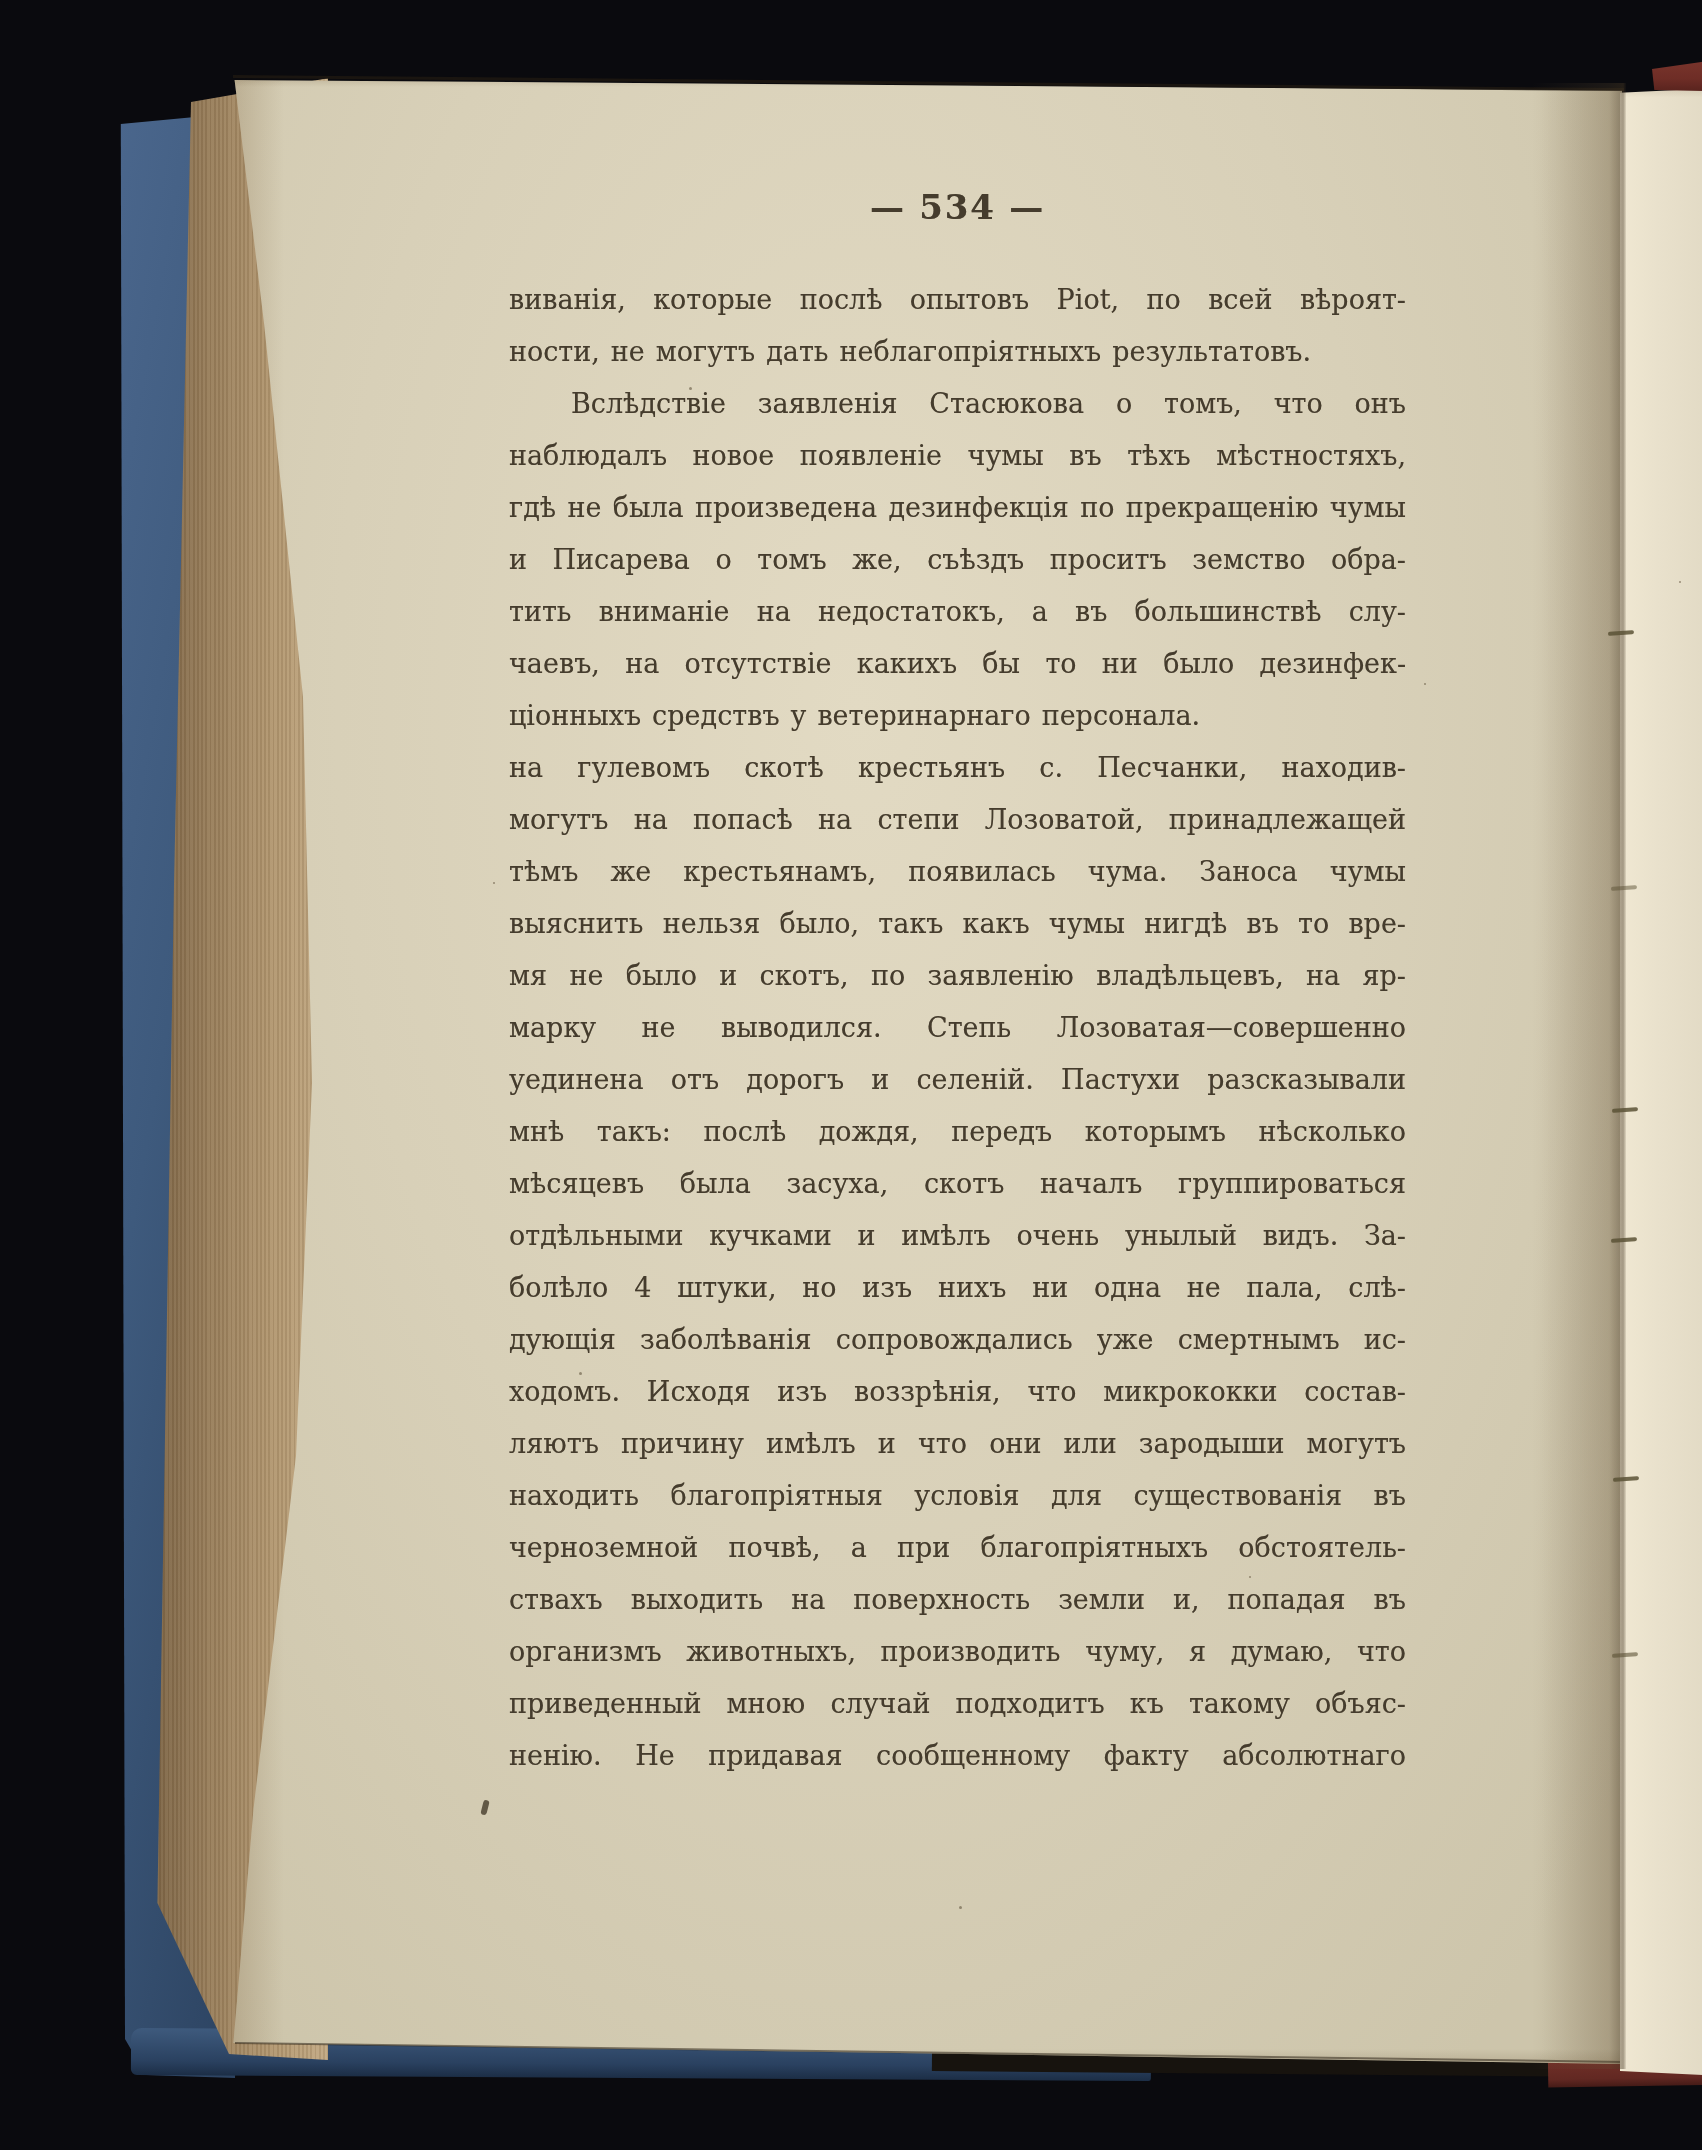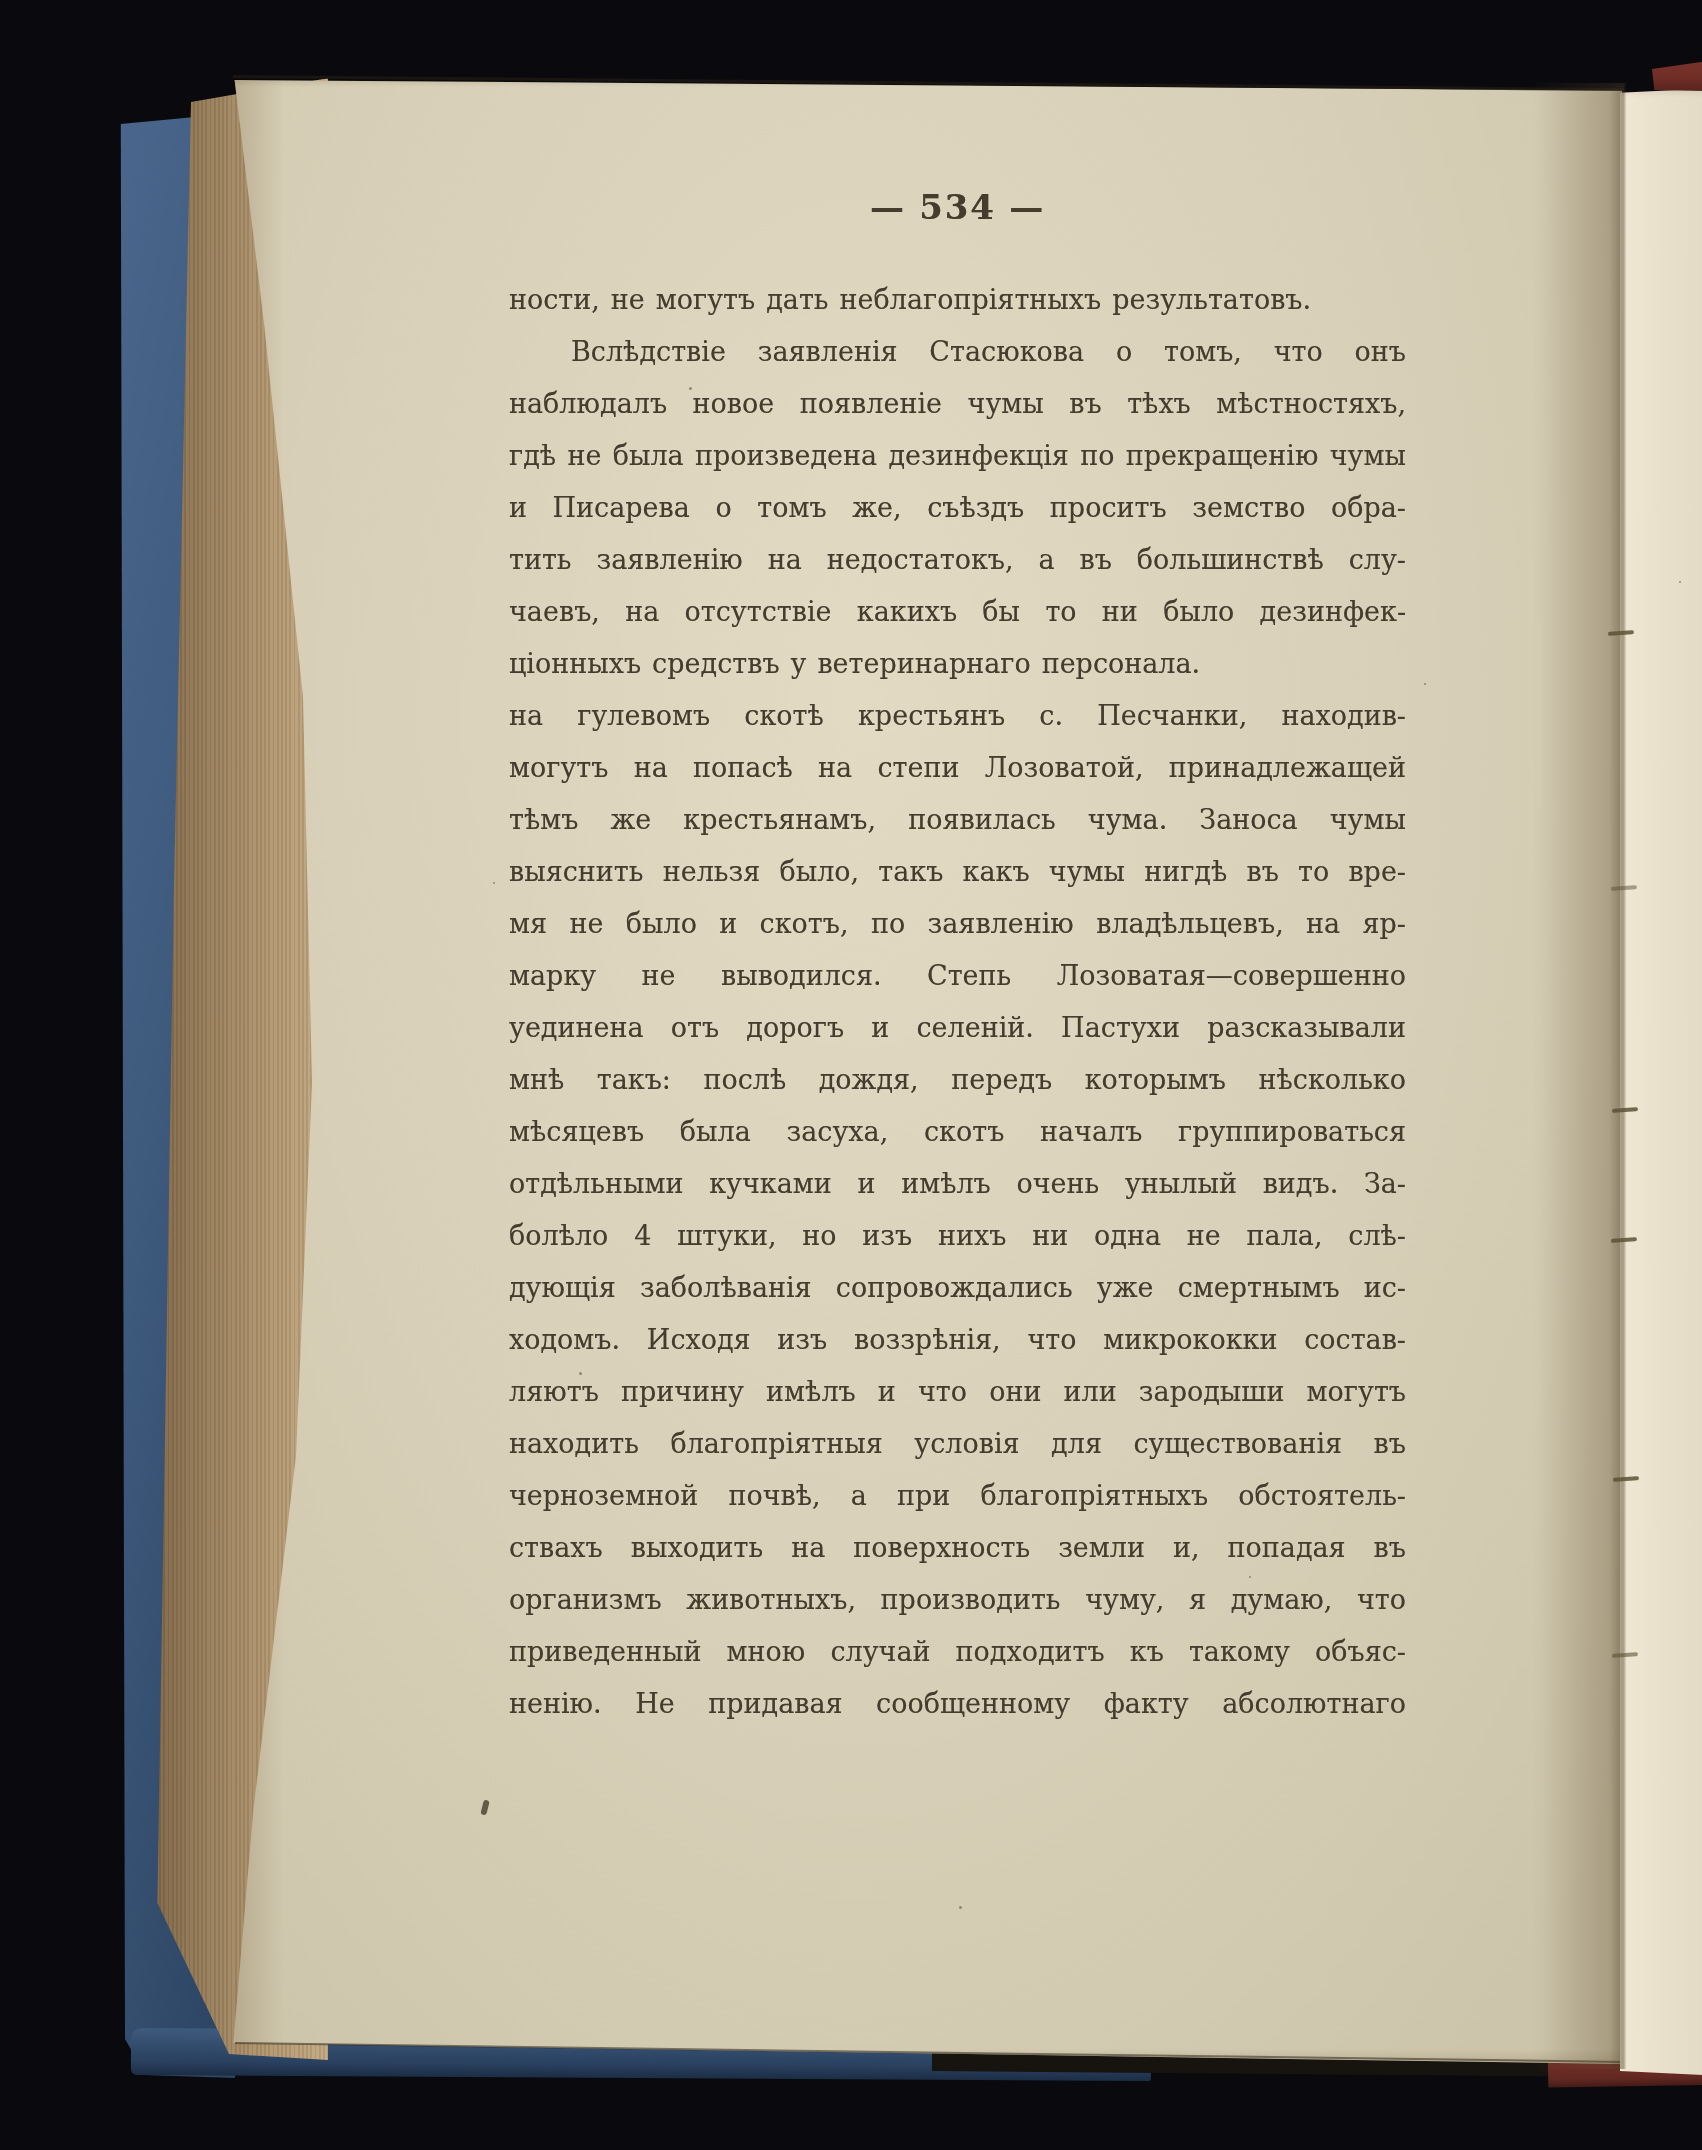--- a/index.html
+++ b/index.html
@@ -135,26 +135,27 @@
   <div class="stitch" style="left:1566px;top:631px;"></div>
   <div class="stitch" style="left:1569px;top:886px;opacity:0.5;"></div>
   <div class="stitch" style="left:1570px;top:1108px;"></div>
   <div class="stitch" style="left:1569px;top:1238px;"></div>
   <div class="stitch" style="left:1571px;top:1477px;"></div>
   <div class="stitch" style="left:1570px;top:1653px;opacity:0.6;"></div>
 
   <div class="page-number">— 534 —</div>
 
   <div class="text-block">
+    <div class="line j">виванія, которые послѣ опытовъ Piot, по всей вѣроят-</div>
     <div class="line end">ности, не могутъ дать неблагопріятныхъ результатовъ.</div>
     <div class="line j ind">Вслѣдствіе заявленія Стасюкова о томъ, что онъ</div>
     <div class="line j">наблюдалъ новое появленіе чумы въ тѣхъ мѣстностяхъ,</div>
     <div class="line j">гдѣ не была произведена дезинфекція по прекращенію чумы</div>
     <div class="line j">и Писарева о томъ же, съѣздъ проситъ земство обра-</div>
-    <div class="line j">тить заявленію на недостатокъ, а въ большинствѣ слу-</div>
+    <div class="line j">тить вниманіе на недостатокъ, а въ большинствѣ слу-</div>
     <div class="line j">чаевъ, на отсутствіе какихъ бы то ни было дезинфек-</div>
     <div class="line end">ціонныхъ средствъ у ветеринарнаго персонала.</div>
     <div class="line j">на гулевомъ скотѣ крестьянъ с. Песчанки, находив-</div>
     <div class="line j">могутъ на попасѣ на степи Лозоватой, принадлежащей</div>
     <div class="line j">тѣмъ же крестьянамъ, появилась чума. Заноса чумы</div>
     <div class="line j">выяснить нельзя было, такъ какъ чумы нигдѣ въ то вре-</div>
     <div class="line j">мя не было и скотъ, по заявленію владѣльцевъ, на яр-</div>
     <div class="line j">марку не выводился. Степь Лозоватая—совершенно</div>
     <div class="line j">уединена отъ дорогъ и селеній. Пастухи разсказывали</div>
     <div class="line j">мнѣ такъ: послѣ дождя, передъ которымъ нѣсколько</div>

